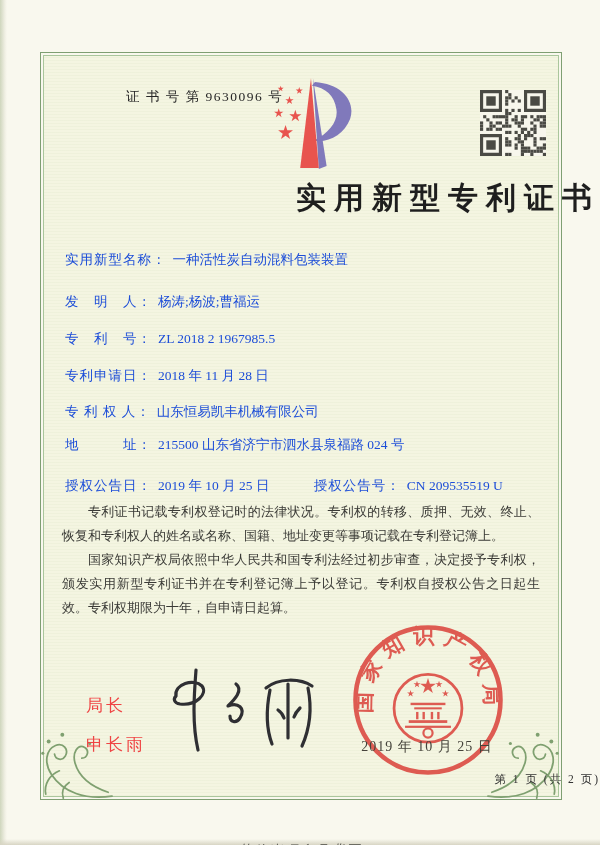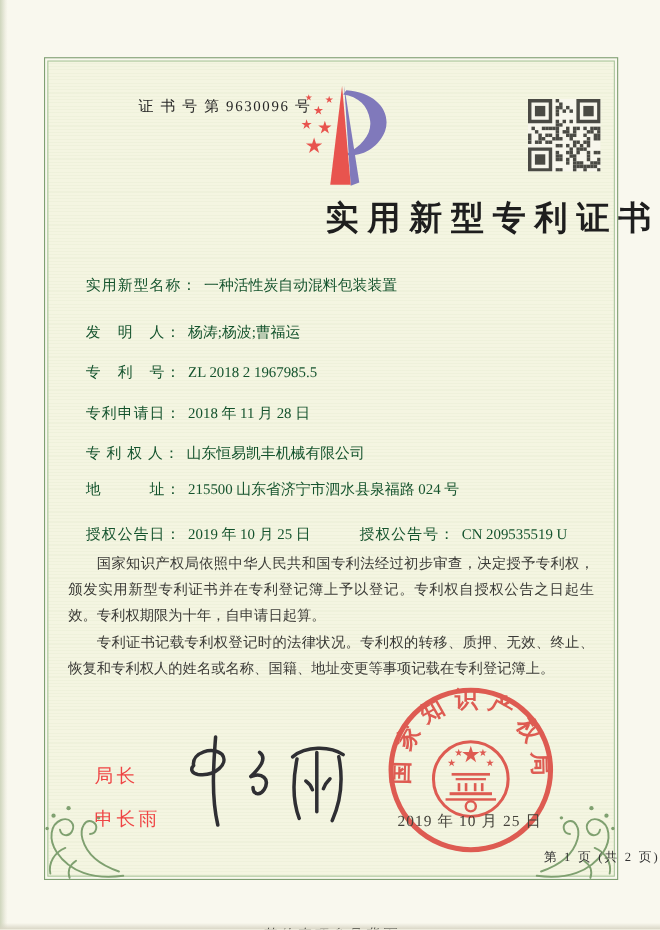--- a/index.html
+++ b/index.html
@@ -18,21 +18,21 @@
         background:repeating-linear-gradient(0deg,rgba(168,190,140,.07) 0 1px,transparent 1px 3px);}
 
   .cert-no{position:absolute;left:78px;top:88px;font-size:13.5px;letter-spacing:1.5px;color:#262626;z-index:3;margin-left:48px;}
 
   .logo{position:absolute;left:266px;top:72px;z-index:3;}
   .qr{position:absolute;left:480px;top:90px;z-index:3;}
 
   .title{position:absolute;left:0;right:0;top:178px;text-align:right;font-size:30px;
         letter-spacing:8px;font-weight:600;color:#1e1e1e;z-index:3;}
 
-  .row{position:absolute;left:78px;font-size:13.5px;color:#14532d;white-space:nowrap;z-index:3;font-family:Liberation Serif, serif;}
+  .row{position:absolute;left:65px;font-size:13.5px;color:#1d4ed8;white-space:nowrap;z-index:3;font-family:Liberation Serif, serif;}
   .row .lbl{letter-spacing:1px;}
   .row .val{margin-left:6px;}
   .row .lbl2{margin-left:41px;letter-spacing:1px;}
 
   .paras{position:absolute;left:62px;top:500px;width:478px;font-size:13px;line-height:1.85;
         color:#3a3a36;text-align:justify;z-index:3;}
   .paras p{margin:0;text-indent:2em;}
 
   .director{position:absolute;left:86px;top:686px;font-size:17px;color:#ef4444;
         letter-spacing:3px;line-height:2.3;z-index:4;}
@@ -253,22 +253,22 @@
   </div>
   <div class="row" style="top:436px">
     <span class="lbl">地　　　址：</span><span class="val">215500 山东省济宁市泗水县泉福路 024 号</span>
   </div>
   <div class="row" style="top:477px">
     <span class="lbl">授权公告日：</span><span class="val">2019 年 10 月 25 日</span>
     <span class="lbl2">授权公告号：</span><span class="val">CN 209535519 U</span>
   </div>
 
   <div class="paras">
+    <p>专利证书记载专利权登记时的法律状况。专利权的转移、质押、无效、终止、恢复和专利权人的姓名或名称、国籍、地址变更等事项记载在专利登记簿上。</p>
     <p>国家知识产权局依照中华人民共和国专利法经过初步审查，决定授予专利权，颁发实用新型专利证书并在专利登记簿上予以登记。专利权自授权公告之日起生效。专利权期限为十年，自申请日起算。</p>
-    <p>专利证书记载专利权登记时的法律状况。专利权的转移、质押、无效、终止、恢复和专利权人的姓名或名称、国籍、地址变更等事项记载在专利登记簿上。</p>
   </div>
 
   <div class="director">
     <div>局长</div>
     <div>申长雨</div>
   </div>
 
   <svg class="signature" width="190" height="100" viewBox="0 0 190 100">
     <g stroke="#2f2f33" stroke-width="3.2" fill="none" stroke-linecap="round" stroke-linejoin="round">
       <path d="M46,10 C44,36 42,64 48,90"></path>

